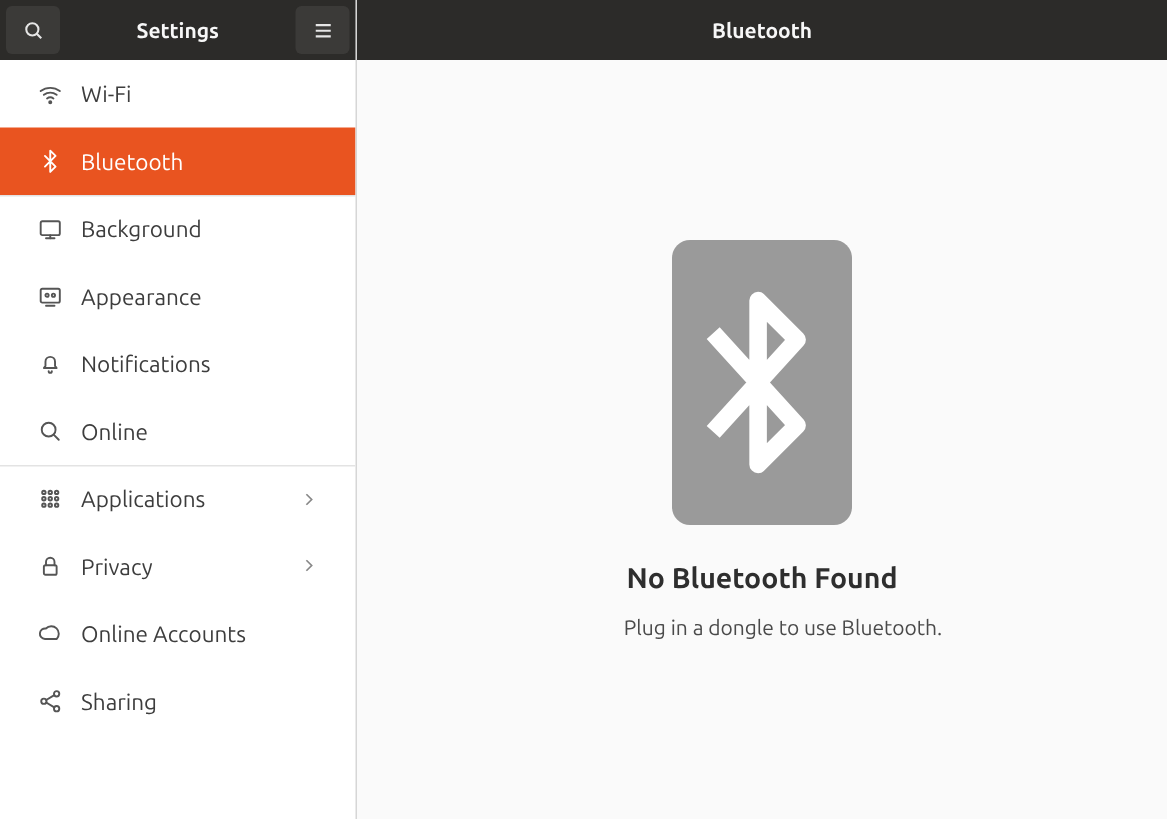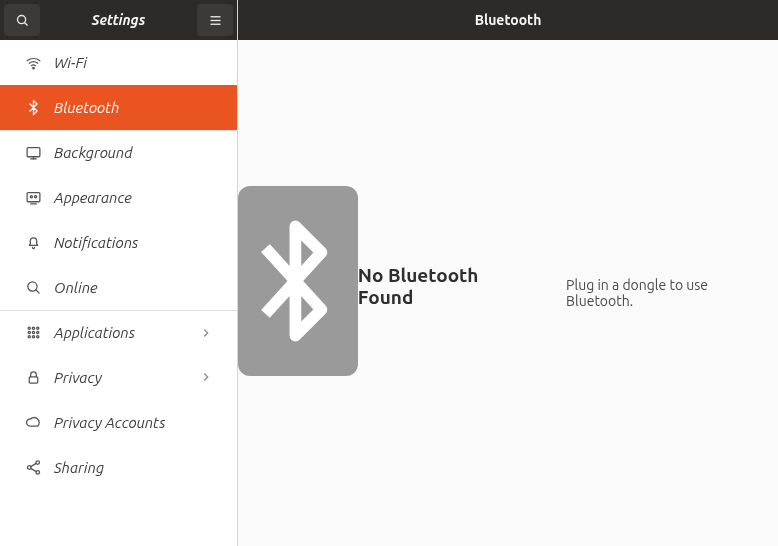--- a/index.html
+++ b/index.html
@@ -12,21 +12,20 @@
     display: flex;
     color: #3d3d3d;
   }
   .sidebar {
     width: 238px;
     height: 100%;
     border-right: 1px solid #d6d6d6;
     display: flex;
     flex-direction: column;
     background: #fff;
-    font-style: italic;
   }
   .sidebar-header {
     height: 40px;
     background: #2c2b29;
     display: flex;
     align-items: center;
     color: #fff;
     flex-shrink: 0;
   }
   .header-btn {
@@ -98,21 +97,21 @@
     align-items: center;
     justify-content: center;
     color: #f7f7f7;
     font-weight: 600;
     font-size: 14px;
     flex-shrink: 0;
   }
   .content-body {
     flex: 1;
     display: flex;
-    flex-direction: row;
+    flex-direction: column;
     align-items: center;
     justify-content: center;
     color: #2e2e2e;
   }
   .bt-big-icon {
     width: 120px;
     height: 190px;
     background: #9a9a9a;
     border-radius: 12px;
     display: flex;
@@ -250,21 +249,21 @@
             <polyline points="9 6 15 12 9 18"></polyline>
           </svg>
         </span>
       </div>
       <div class="sidebar-item">
         <span class="icon">
           <svg width="17" height="17" viewBox="0 0 24 24" fill="none" stroke="currentColor" stroke-width="1.8" stroke-linecap="round" stroke-linejoin="round">
             <path d="M7 17a5 5 0 1 1 .9-9.95A6 6 0 1 1 18 17z"></path>
           </svg>
         </span>
-        <span>Privacy Accounts</span>
+        <span>Online Accounts</span>
       </div>
       <div class="sidebar-item">
         <span class="icon">
           <svg width="17" height="17" viewBox="0 0 24 24" fill="none" stroke="currentColor" stroke-width="1.8" stroke-linecap="round" stroke-linejoin="round">
             <circle cx="18" cy="5" r="2.5"></circle>
             <circle cx="6" cy="12" r="2.5"></circle>
             <circle cx="18" cy="19" r="2.5"></circle>
             <line x1="8.2" y1="10.8" x2="15.8" y2="6.2"></line>
             <line x1="8.2" y1="13.2" x2="15.8" y2="17.8"></line>
           </svg>

